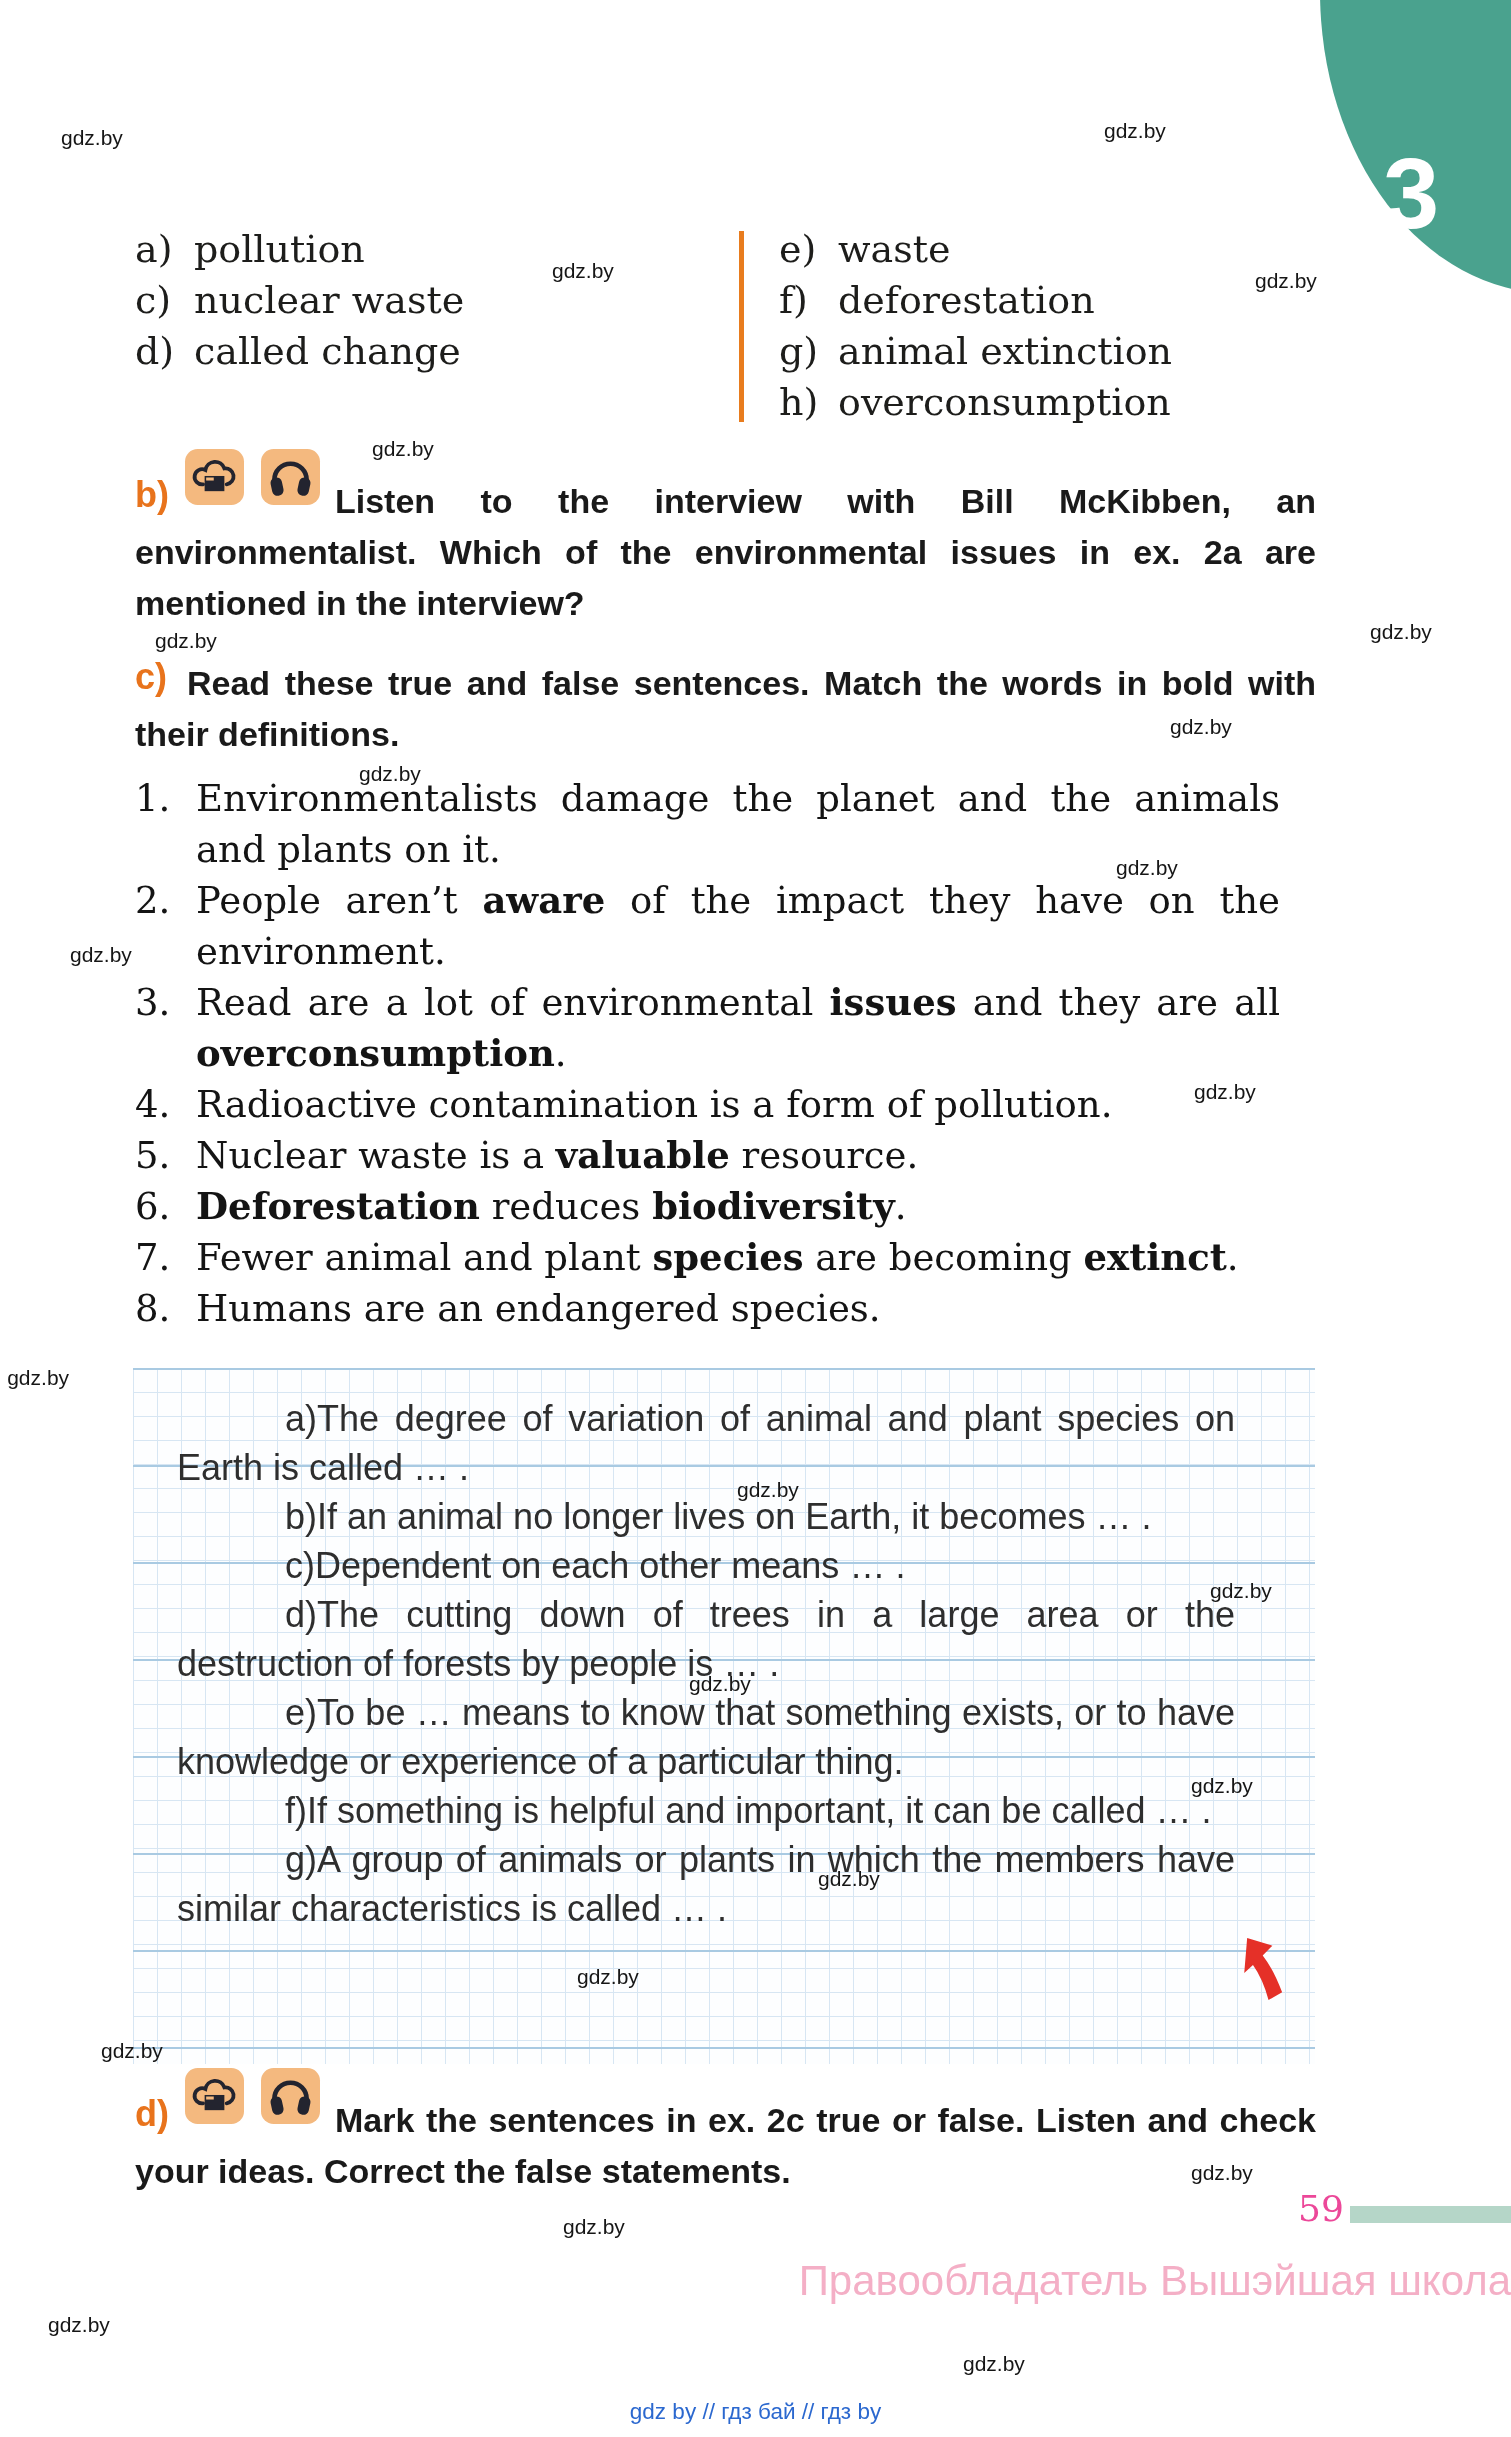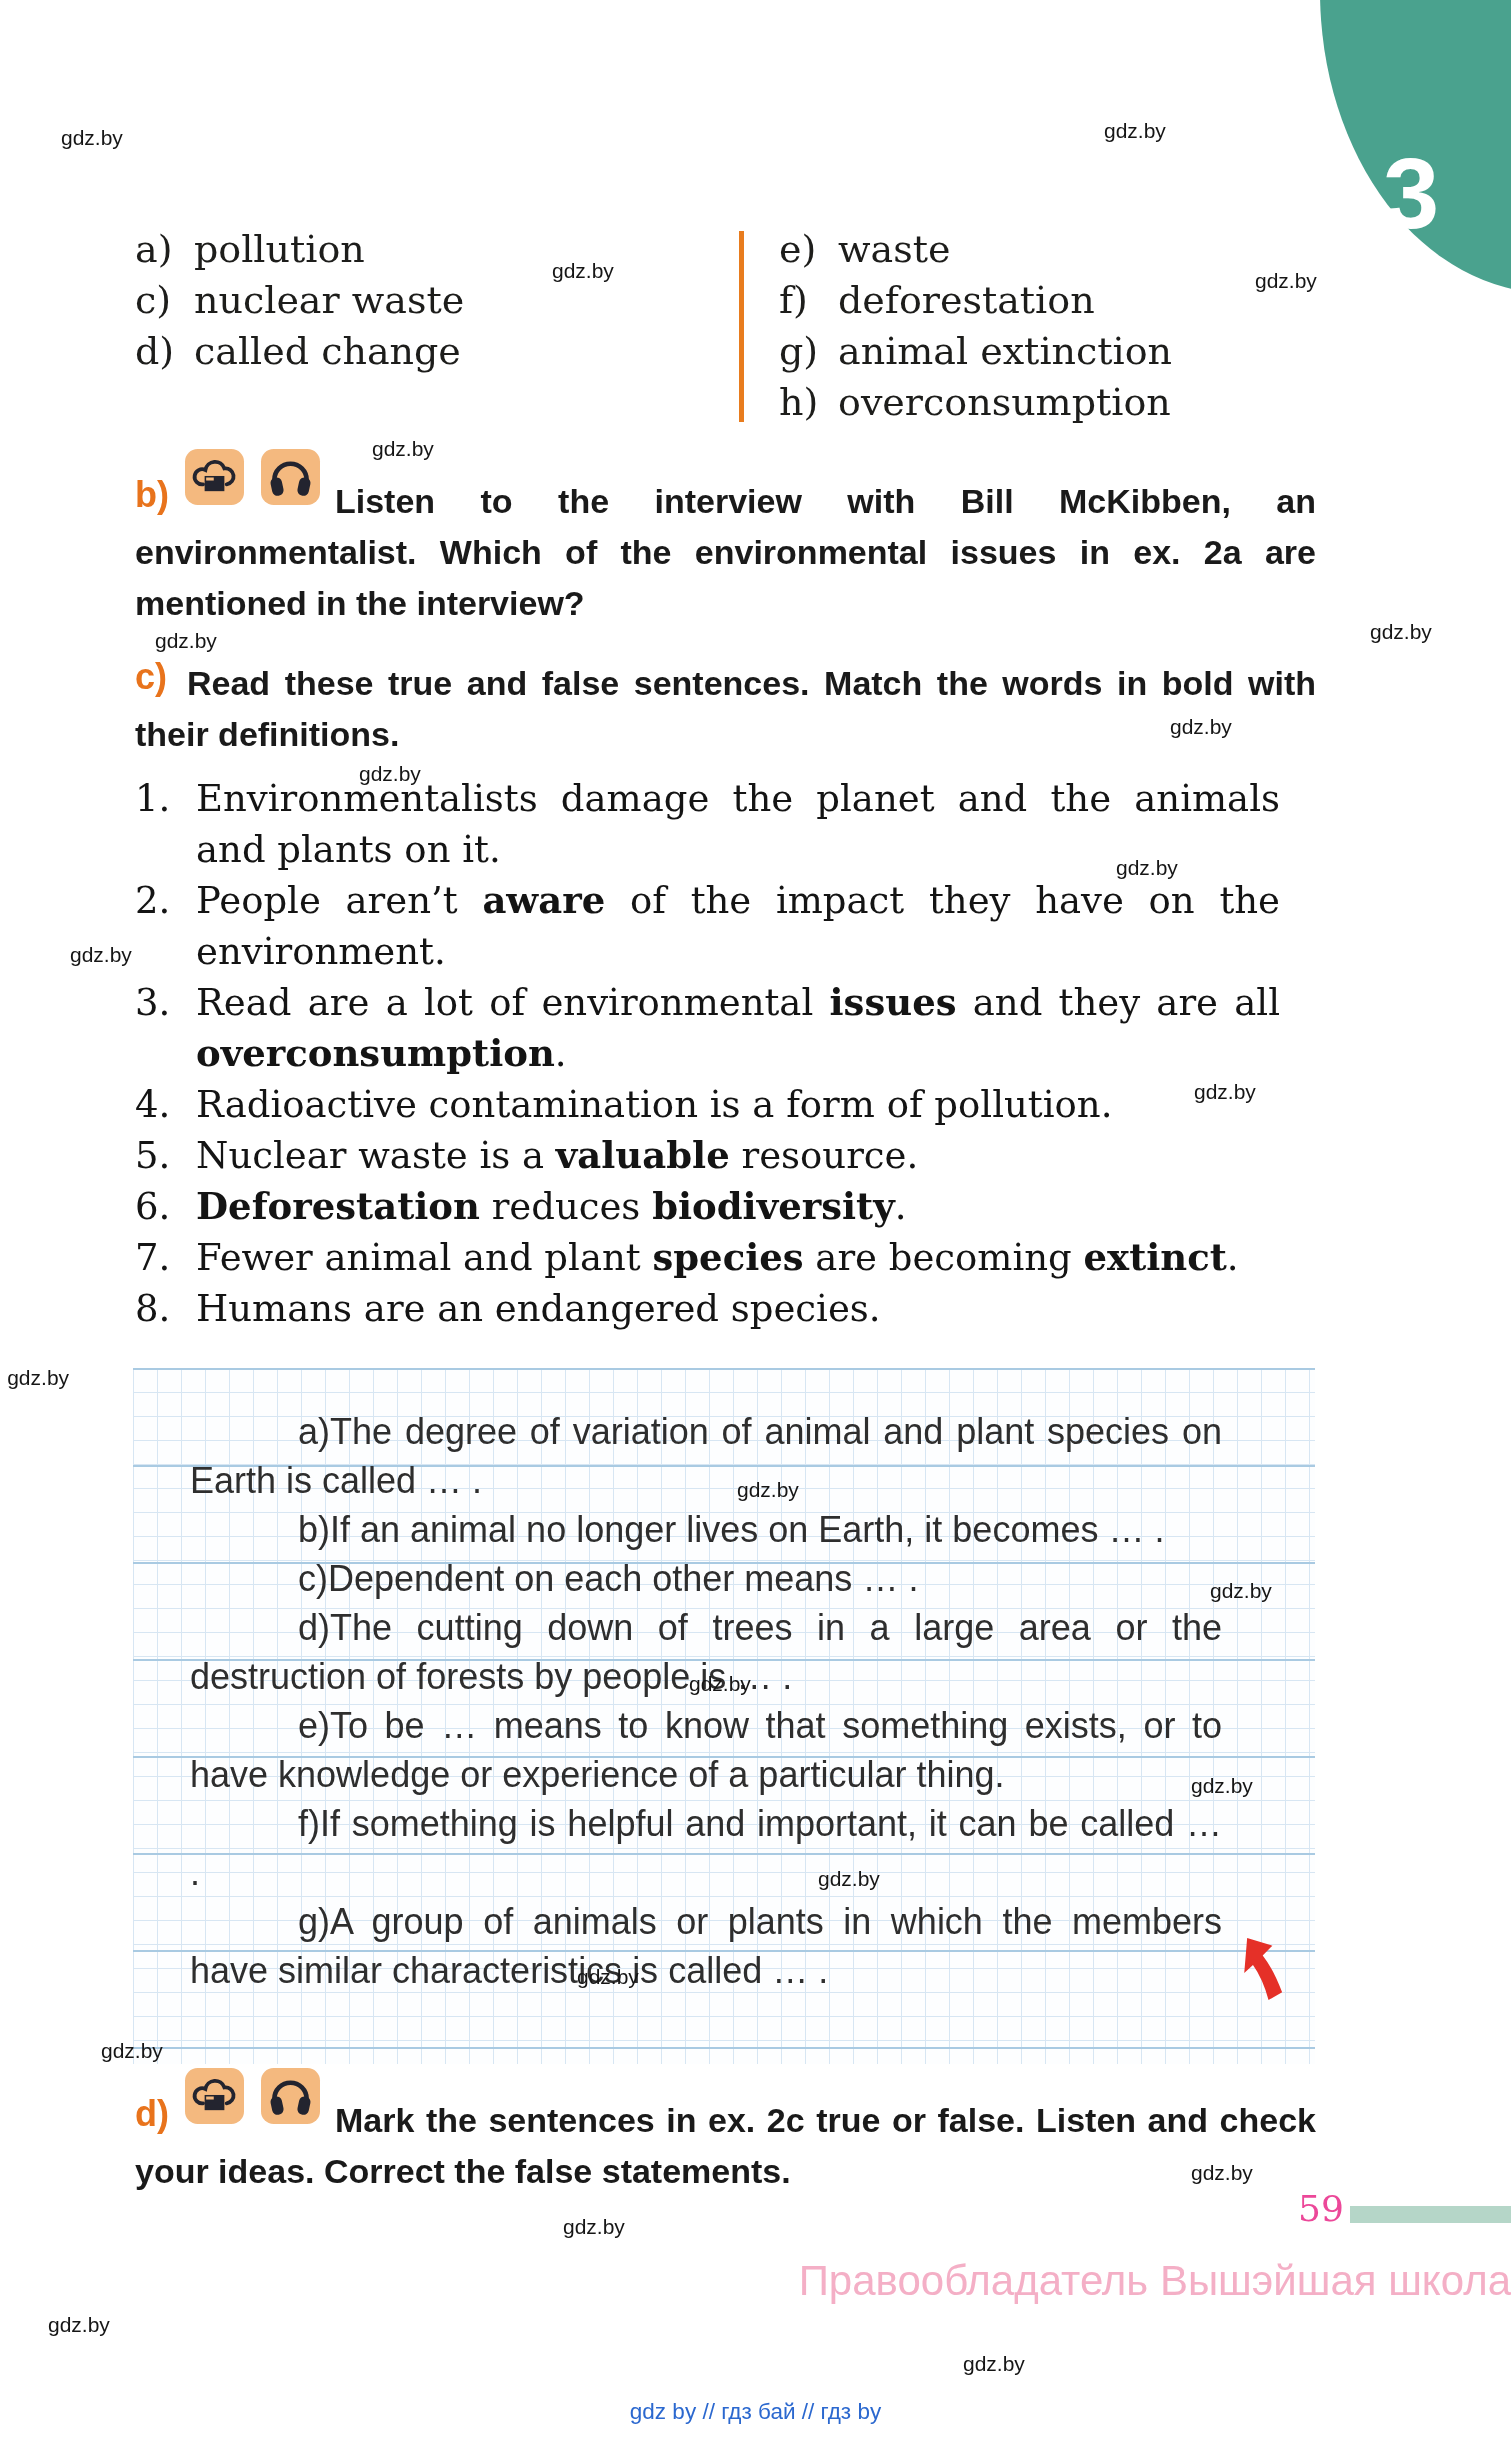--- a/index.html
+++ b/index.html
@@ -49,21 +49,21 @@
   .sentences li{position:relative;padding-left:61px;text-align:justify;}
   .s-num{position:absolute;left:0;top:0;}
   
   .gridbox{position:absolute;left:133px;top:1368px;width:1182px;height:696px;
     background-color:#fdfeff;
     background-image:
       linear-gradient(#a9cae2 1.8px, transparent 1.8px),
       linear-gradient(#d7e6f3 0.9px, transparent 0.9px),
       linear-gradient(90deg, #d7e6f3 0.9px, transparent 0.9px);
     background-size:100% 97px, 100% 24px, 24px 100%;}
-  .defs{margin:16px;padding:23.4px 77px 0 41px;list-style:none;}
+  .defs{margin:3px;padding:23.4px 77px 0 41px;list-style:none;}
   .defs p{margin:0;font-size:36px;line-height:49px;color:#2e2e2e;
     text-align:justify;text-indent:54px;font-family:"Liberation Sans", sans-serif;}
   .dlbl{display:inline-block;min-width:50px;}
   .arrow-red{position:absolute;right:16px;bottom:61px;width:59px;height:68px;}
   
   .pagenum{position:absolute;left:1298px;top:2188px;font-family:"DejaVu Serif", serif;
     font-size:36px;color:#ec4899;}
   .pagebar{position:absolute;left:1350px;top:2206px;width:161px;height:17px;background:#b5d6c8;}
   .publisher{position:absolute;top:2257px;left:0;width:100%;text-align:right;
     font-size:42px;color:#f4afc6;}

